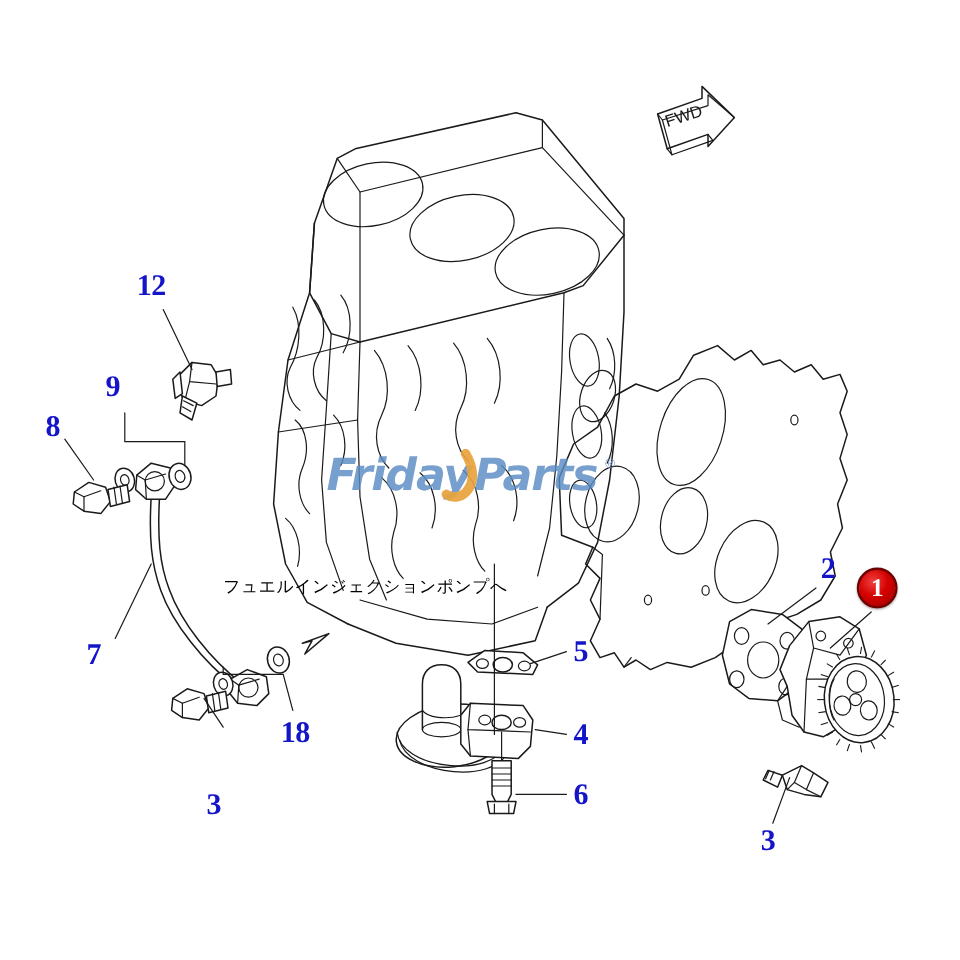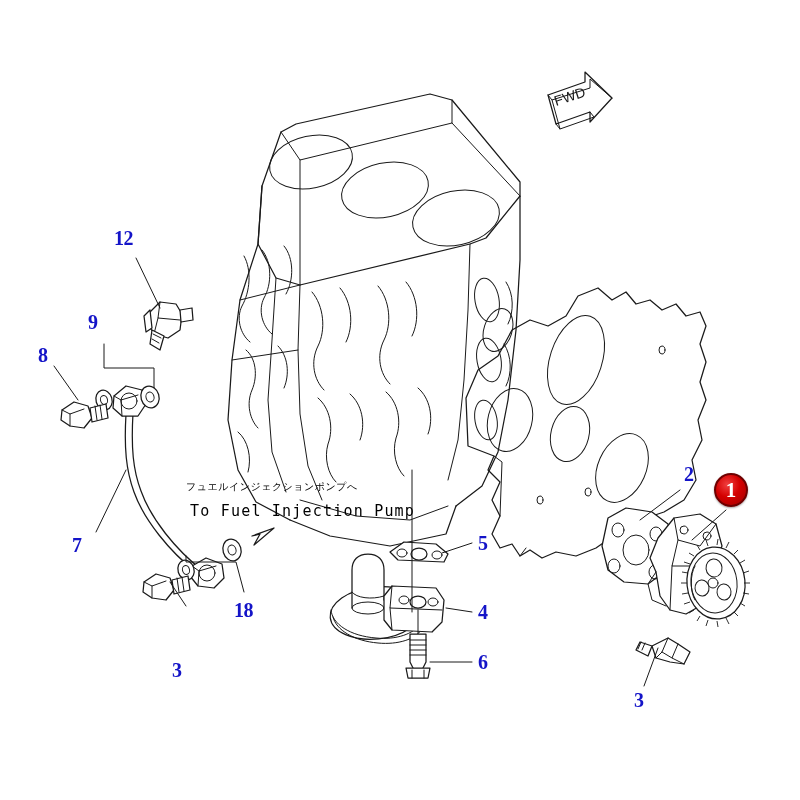--- a/index.html
+++ b/index.html
@@ -23,21 +23,21 @@
     left: 0;
     top: 0;
     width: 800px;
     height: 800px;
   }
   .callout {
     position: absolute;
     color: #1414c8;
     font-family: "Liberation Serif", serif;
     font-weight: bold;
-    font-size: 20px;
+    font-size: 25px;
     line-height: 25px;
     letter-spacing: -0.5px;
     white-space: nowrap;
     user-select: none;
   }
   .callout-featured {
     position: absolute;
     width: 34px;
     height: 34px;
     border-radius: 50%;
@@ -54,21 +54,21 @@
     box-shadow: 0 1px 2px rgba(0,0,0,0.35);
   }
   .note {
     position: absolute;
     color: #000000;
     white-space: nowrap;
     user-select: none;
   }
   .note-jp {
     font-family: Liberation Mono, monospace;
-    font-size: 10px;
+    font-size: 14px;
     letter-spacing: 0.5px;
     text-align: right;
   }
   .note-en {
     font-family: "DejaVu Sans Mono", monospace;
     font-size: 15px;
     letter-spacing: 1.2px;
   }
   #watermark {
     position: absolute;
@@ -383,23 +383,30 @@
       <path class="lead" d="M472 662 L430 662"></path>
       <path class="lead" d="M680 490 L640 520"></path>
       <path class="lead" d="M644 686 L658 648"></path>
       <path class="lead" d="M726 510 L692 540"></path>
 
       <path class="lnf" d="M274 528 L254 545 L260 534 L252 536 Z"></path>
     </g>
 
   </svg>
 
+  <div id="watermark">
+    <span class="wm-text wm-friday">Friday</span>
+    <svg width="240" height="46" style="position:absolute;left:0;top:0;">
+      <path d="M116 4 C122 14 124 26 118 34 C114 40 106 42 100 38" fill="none" stroke="#e8a33d" stroke-width="8" stroke-linecap="round" opacity="0.92"></path>
+    </svg>
+    <span class="wm-text wm-parts">Parts</span>
+    <span class="wm-reg">®</span>
+  </div>
 
   <div class="note note-jp" style="left:186px; top:480px;">フュエルインジェクションポンプへ</div>
-  <div class="note note-en" style="left:190px; top:502px;">To Fuel Injection Pump</div>
 
   <div class="callout-featured" style="left:714px; top:473px;">1</div>
 
   <div class="callout" style="left:684px; top:462px;">2</div>
 
   <div class="callout" style="left:634px; top:688px;">3</div>
 
   <div class="callout" style="left:478px; top:600px;">4</div>
 
   <div class="callout" style="left:478px; top:531px;">5</div>

